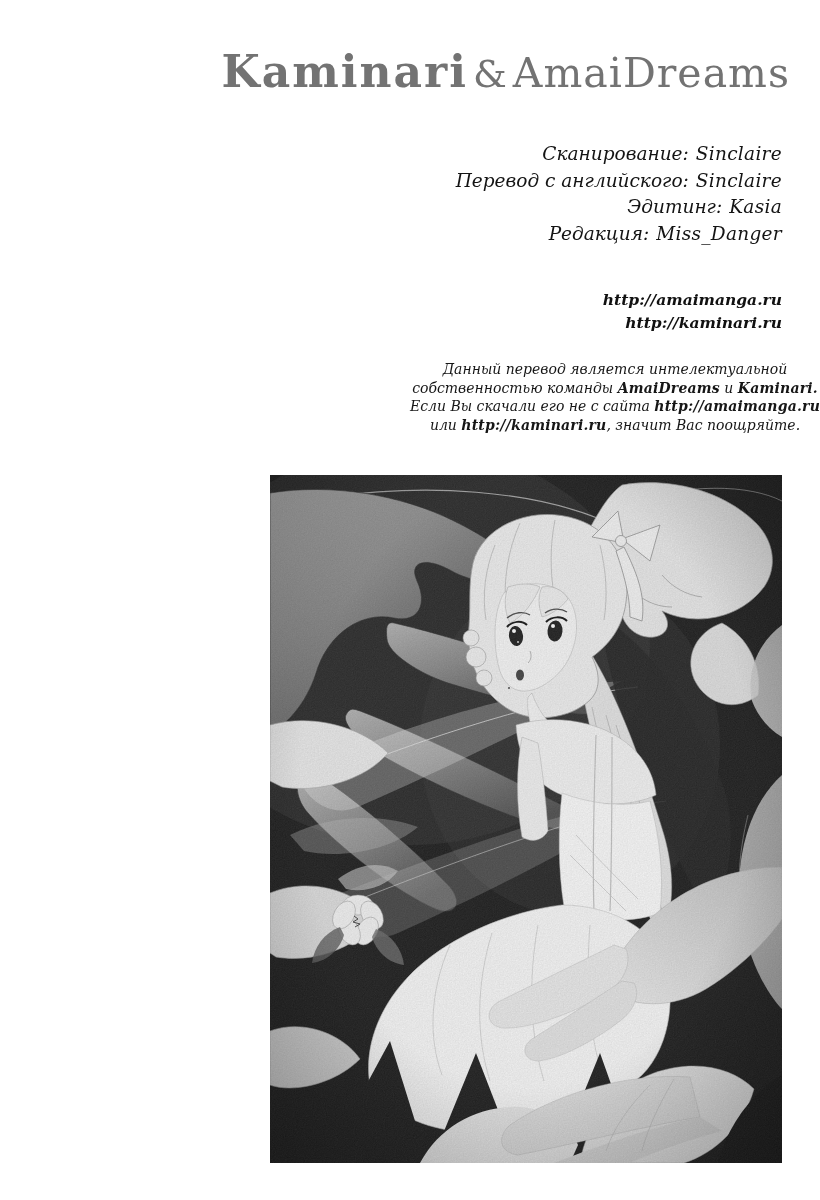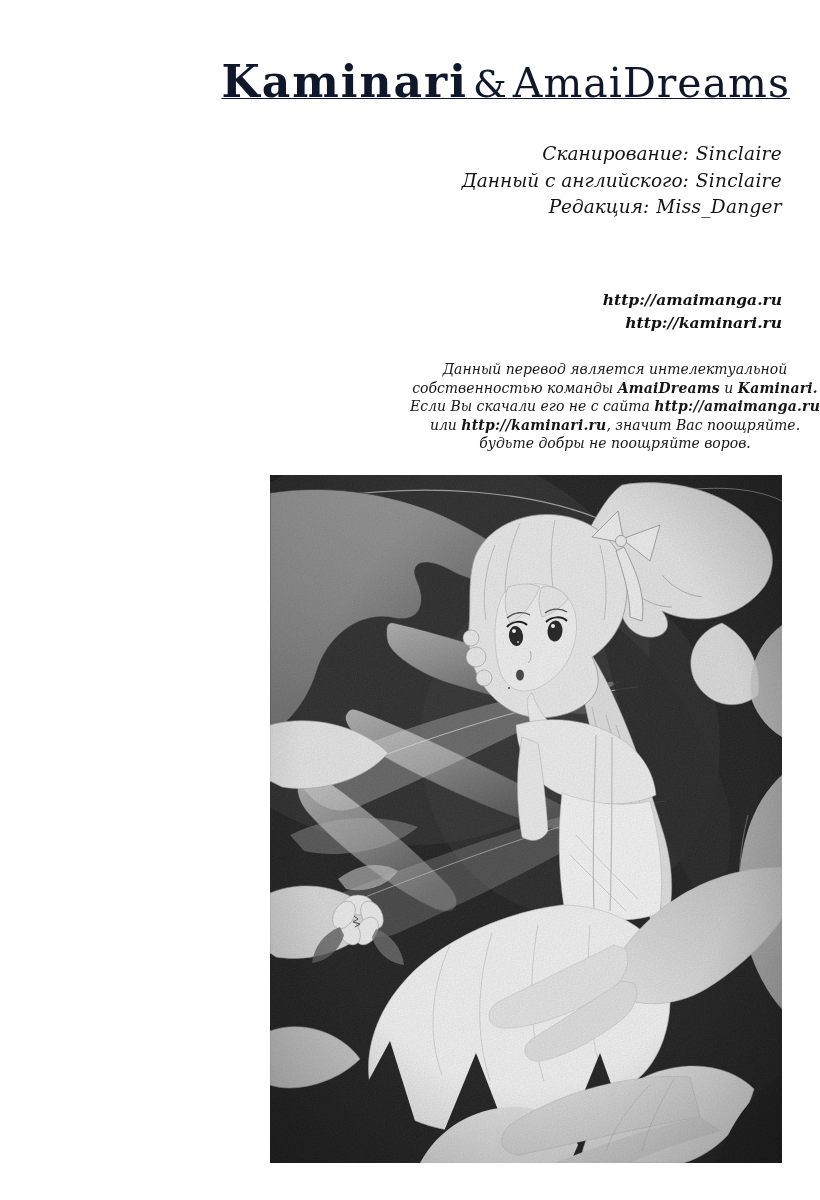--- a/index.html
+++ b/index.html
@@ -5,22 +5,22 @@
   html,body{margin:0;padding:0;}
   body{
     width:820px;height:1200px;position:relative;background:#ffffff;
     font-family:"DejaVu Serif","Liberation Serif",serif;color:#0b0b0b;
     overflow:hidden;
   }
   .page{position:absolute;inset:0;background:#ffffff;}
 
   
   .title{
-    position:absolute;top:56px;right:30px;white-space:nowrap;
-    color:#0f172a;text-align:right;text-decoration:underline;
+    position:absolute;top:46px;right:30px;white-space:nowrap;
+    color:#737373;text-align:right;
   }
   .title .name1{
     font-size:44px;font-weight:700;letter-spacing:2px;
     font-family:"DejaVu Serif","Liberation Serif",serif;
   }
   .title .amp{font-size:38px;font-weight:400;letter-spacing:1px;}
   .title .name2{font-size:41px;font-weight:500;letter-spacing:1px;}
 
   
   .credits{
@@ -60,21 +60,24 @@
     <span class="name1">Kaminari</span>
     <span class="amp">&amp;</span>
     <span class="name2">AmaiDreams</span>
   </div>
 
   <div class="credits">
     <div class="credit-row">
       <span class="credit-label">Сканирование:</span><span class="credit-name">Sinclaire</span>
     </div>
     <div class="credit-row">
-      <span class="credit-label">Данный с английского:</span><span class="credit-name">Sinclaire</span>
+      <span class="credit-label">Перевод с английского:</span><span class="credit-name">Sinclaire</span>
+    </div>
+    <div class="credit-row">
+      <span class="credit-label">Эдитинг:</span><span class="credit-name">Kasia</span>
     </div>
     <div class="credit-row">
       <span class="credit-label">Редакция:</span><span class="credit-name">Miss_Danger</span>
     </div>
   </div>
 
   <div class="urls">
     <div class="url-line">http://amaimanga.ru</div>
     <div class="url-line">http://kaminari.ru</div>
   </div>
@@ -83,21 +86,20 @@
     <div class="line">Данный перевод является интелектуальной</div>
     <div class="line">
       <span>собственностью команды </span><span class="b">AmaiDreams</span><span> и </span><span class="b">Kaminari.</span>
     </div>
     <div class="line">
       <span>Если Вы скачали его не с сайта </span><span class="b">http://amaimanga.ru</span>
     </div>
     <div class="line">
       <span>или </span><span class="b">http://kaminari.ru</span><span>, значит Вас поощряйте.</span>
     </div>
-    <div class="line">будьте добры не поощряйте воров.</div>
   </div>
 
   <div class="illustration">
     <svg viewBox="0 0 512 688" preserveAspectRatio="none">
       <defs>
         <linearGradient id="gArm" x1="0" y1="0" x2="0.7" y2="1">
           <stop offset="0" stop-color="#b2b2b2"></stop>
           <stop offset="0.45" stop-color="#878787"></stop>
           <stop offset="1" stop-color="#4c4c4c"></stop>
         </linearGradient>

